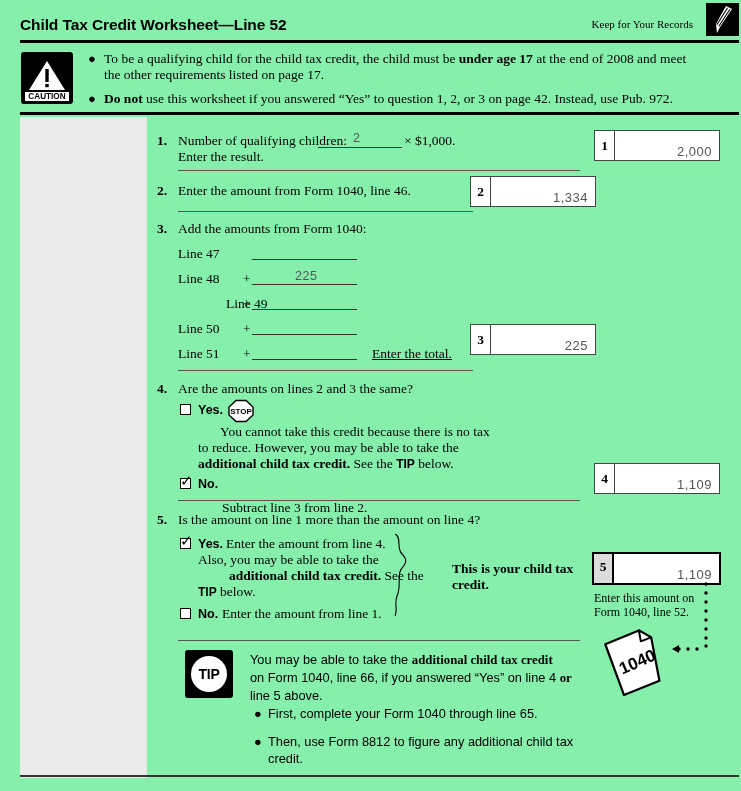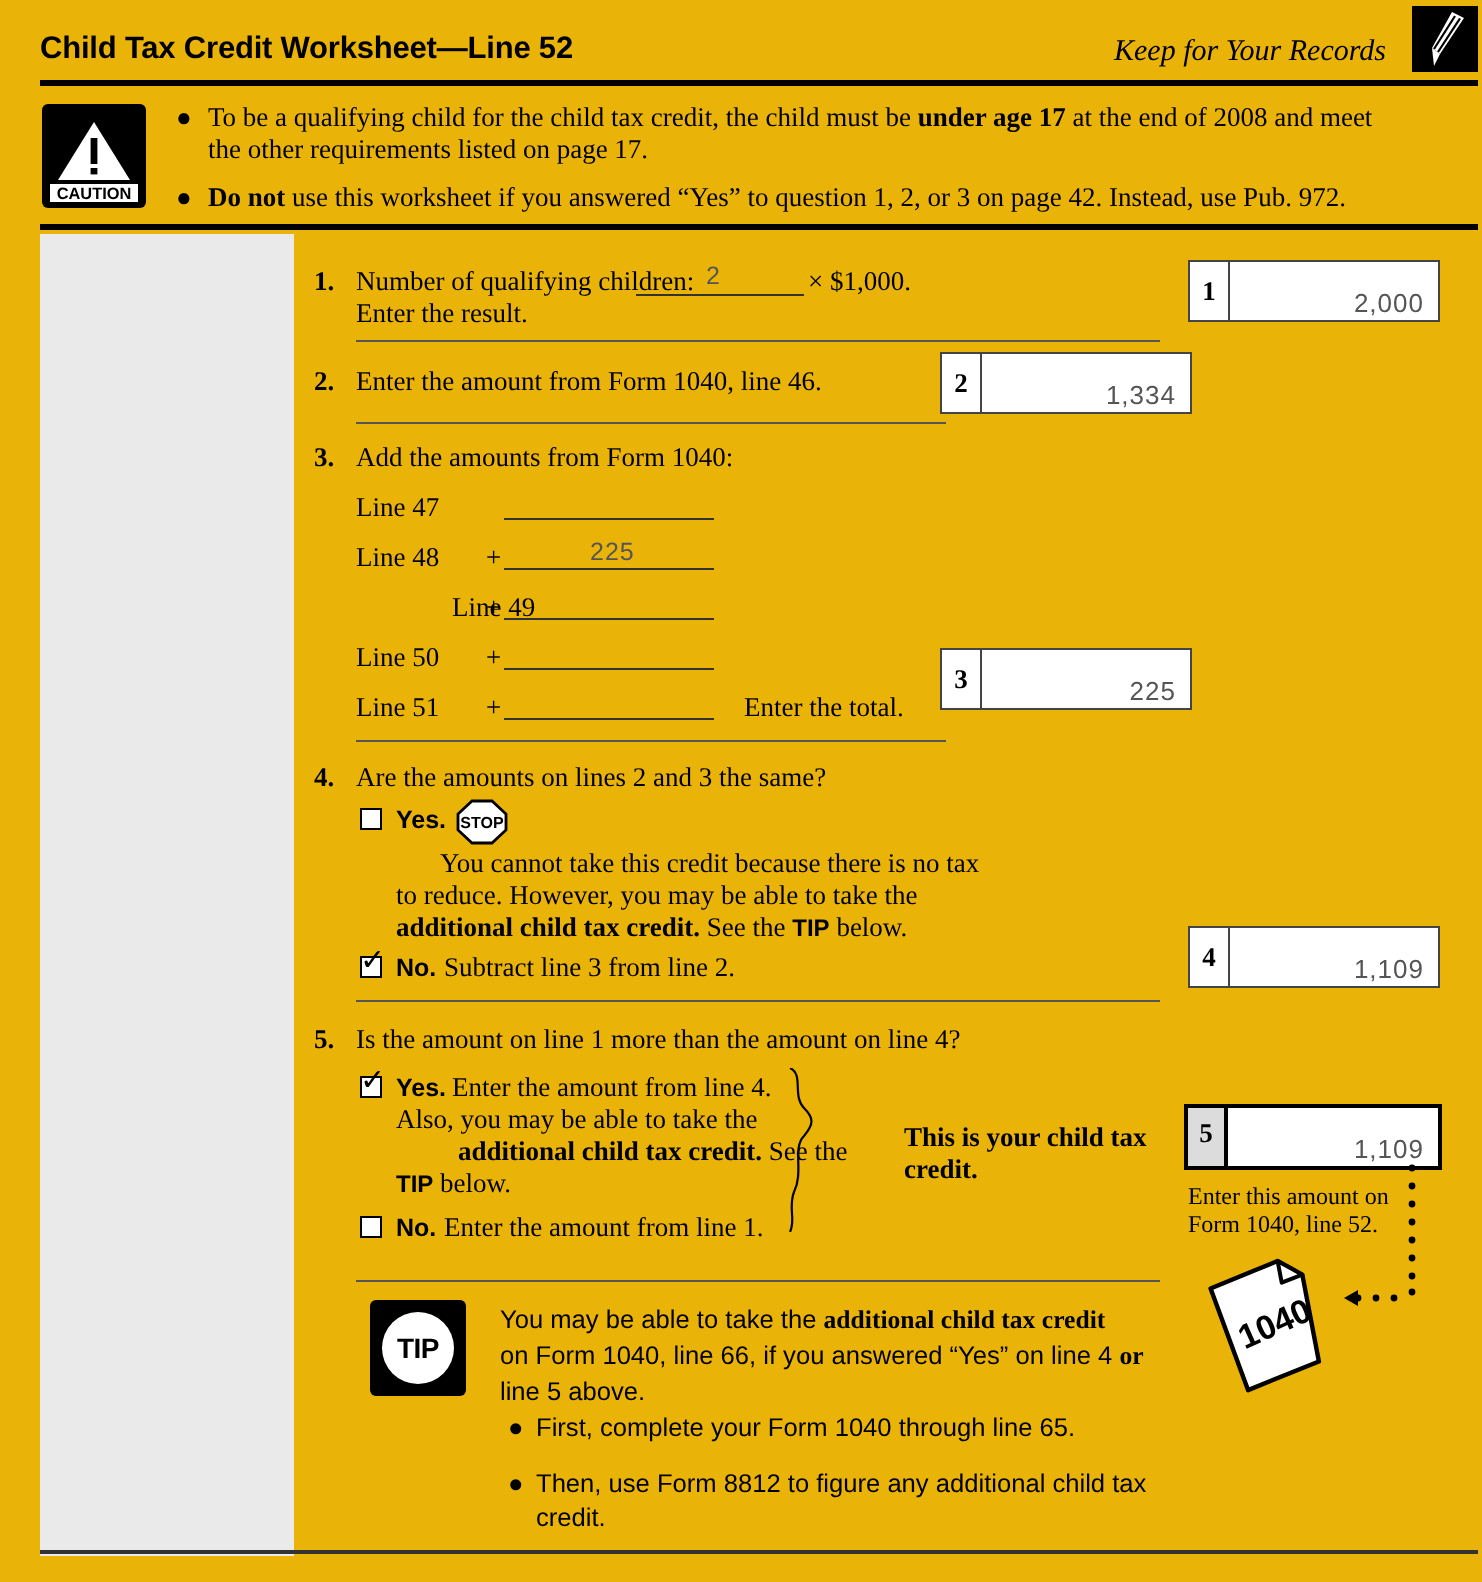--- a/index.html
+++ b/index.html
@@ -9,41 +9,40 @@
   }
   body {
     font-family: "Liberation Serif", serif;
     color: #000;
   }
   #page {
     position: relative;
     width: 741px;
     height: 791px;
     overflow: hidden;
-    background: #eab308;
+    background: #86efac;
   }
 
   
   #header-title {
     position: absolute;
     left: 20px;
     top: 16px;
     font-family: "Liberation Sans", sans-serif;
     font-weight: bold;
     font-size: 15.5px;
     letter-spacing: -0.1px;
     white-space: nowrap;
   }
   #header-keep {
     position: absolute;
     right: 48px;
     top: 18px;
     font-family: "Liberation Serif", serif;
-    font-style: italic;
-    font-size: 15px;
+    font-size: 11px;
     white-space: nowrap;
   }
   #pen-icon {
     position: absolute;
     right: 2px;
     top: 3px;
     width: 33px;
     height: 33px;
     background: #000;
   }
@@ -370,21 +369,21 @@
     <div class="txt" style="left:178px; top:321px;">Line 50</div>
     <div class="txt" style="left:243px; top:321px;">+</div>
     <div class="fill" style="left:252px; top:334px; width:105px;"></div>
     <div class="handval" style="left:295px; top:319px;"></div>
 
     <div class="txt" style="left:178px; top:346px;">Line 51</div>
     <div class="txt" style="left:243px; top:346px;">+</div>
     <div class="fill" style="left:252px; top:359px; width:105px;"></div>
     <div class="handval" style="left:295px; top:344px;"></div>
 
-    <div class="txt" style="left:372px; top:346px;">Enter the total.</div>
+    <div class="txt" style="left:372px; top:346px;text-decoration:underline;">Enter the total.</div>
 
     <div class="ansbox" style="left:470px; top:324px; width:126px; height:31px;">
       <div class="lbl">3</div>
       <div class="val">225</div>
     </div>
 
     <div class="hr" style="left:178px; top:370px; width:295px;"></div>
 
     <div class="num" style="left:157px; top:381px;">4.</div>
     <div class="txt" style="left:178px; top:381px;">Are the amounts on lines 2 and 3 the same?</div>
@@ -402,21 +401,21 @@
     <div class="txt" style="left:184px; top:424px;margin-left:36px;">You cannot take this credit because there is no tax</div>
     <div class="txt" style="left:198px; top:440px;">to reduce. However, you may be able to take the</div>
     <div class="txt" style="left:198px; top:456px;">
       <span class="b">additional child tax credit.</span><span> See the </span><span class="b" style="font-family:'Liberation Sans',sans-serif; font-size:12px;">TIP</span><span> below.</span>
     </div>
 
     <div class="cbox" style="left:180px; top:478px;">
       <span class="tick">✓</span>
     </div>
     <div class="txt b" style="left:198px; top:476px; font-family:'Liberation Sans',sans-serif; font-size:12.5px;">No.</div>
-    <div class="txt" style="left:222px; top:476px;text-align:center;">Subtract line 3 from line 2.</div>
+    <div class="txt" style="left:222px; top:500px;text-align:center;">Subtract line 3 from line 2.</div>
 
     <div class="ansbox" style="left:594px; top:463px; width:126px; height:31px;">
       <div class="lbl">4</div>
       <div class="val">1,109</div>
     </div>
 
     <div class="hr" style="left:178px; top:500px; width:402px;"></div>
 
     <div class="num" style="left:157px; top:512px;">5.</div>
     <div class="txt" style="left:178px; top:512px;">Is the amount on line 1 more than the amount on line 4?</div>

